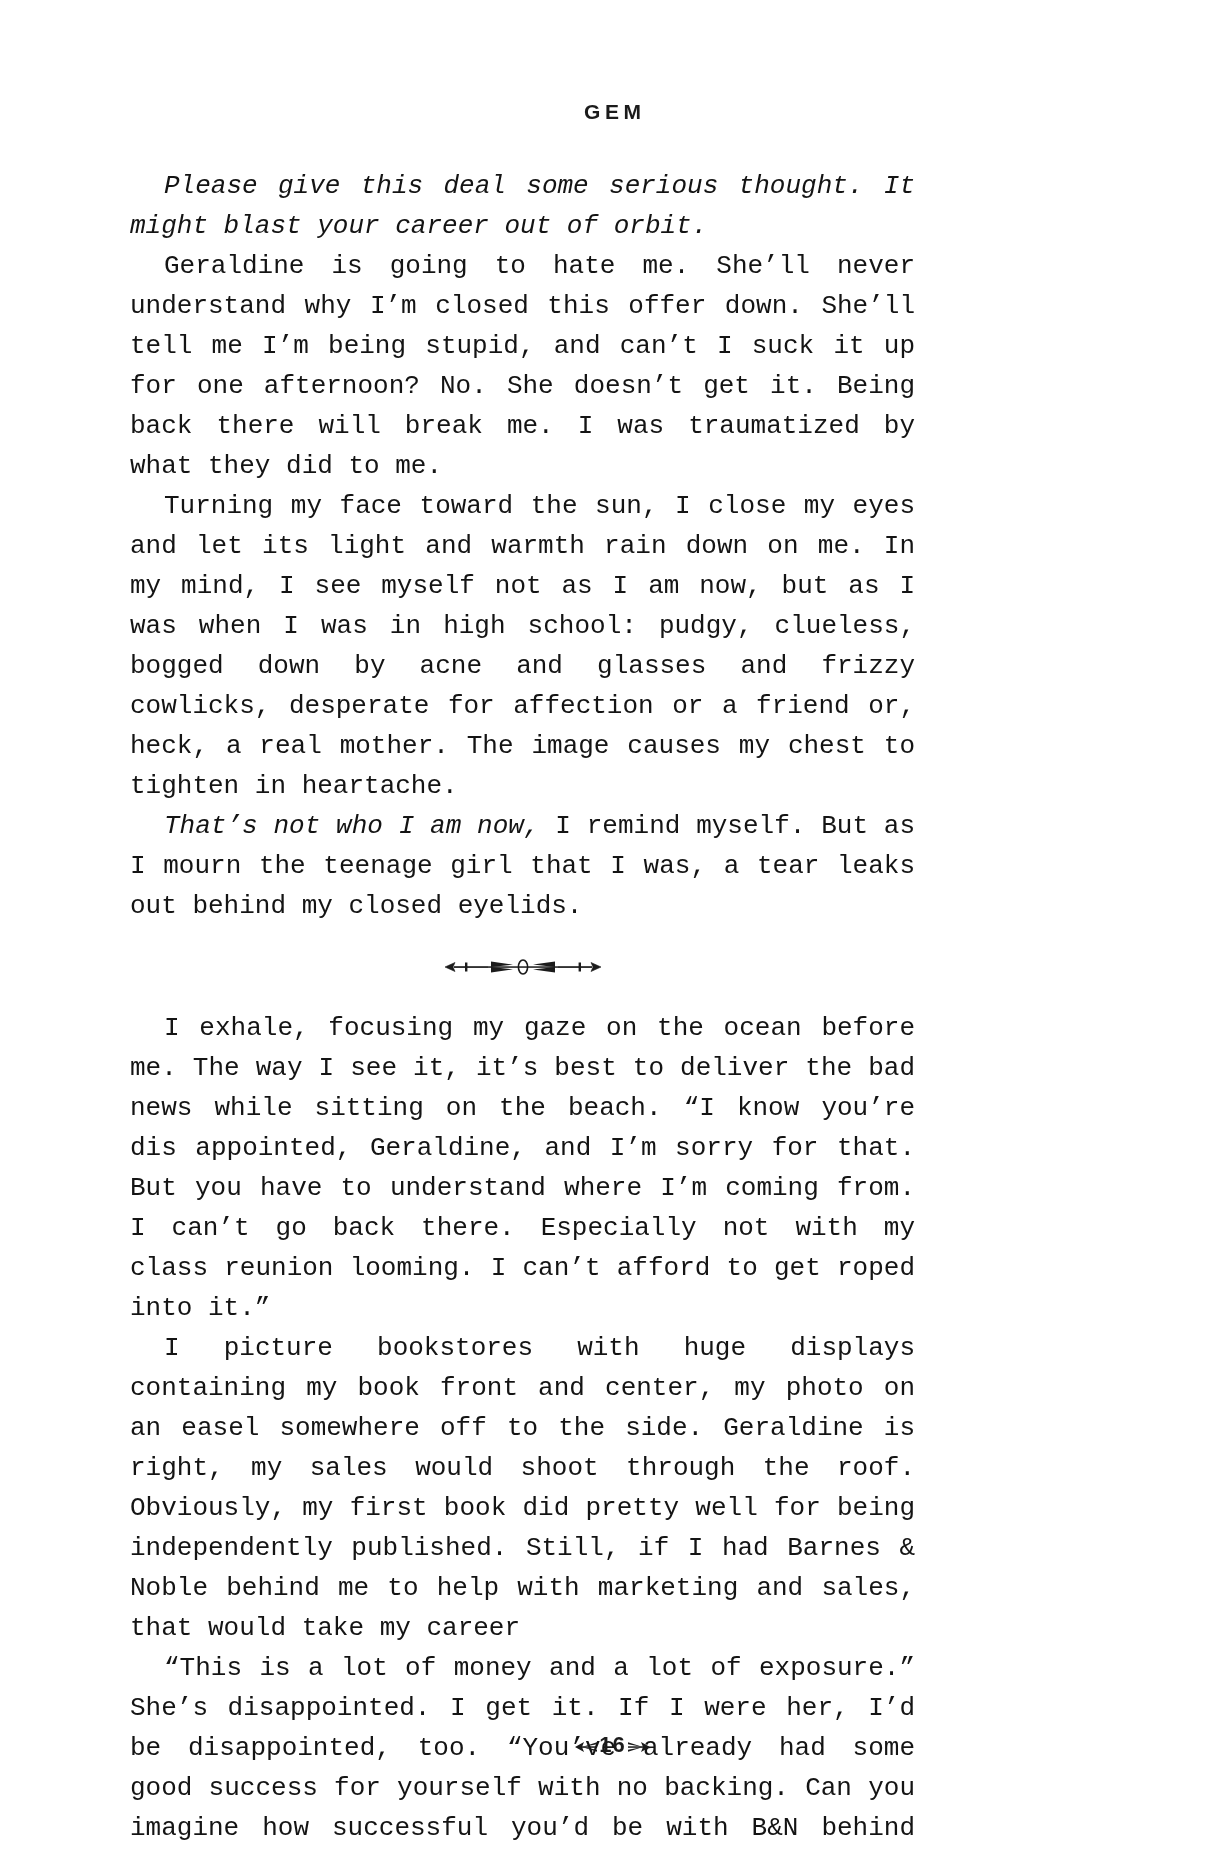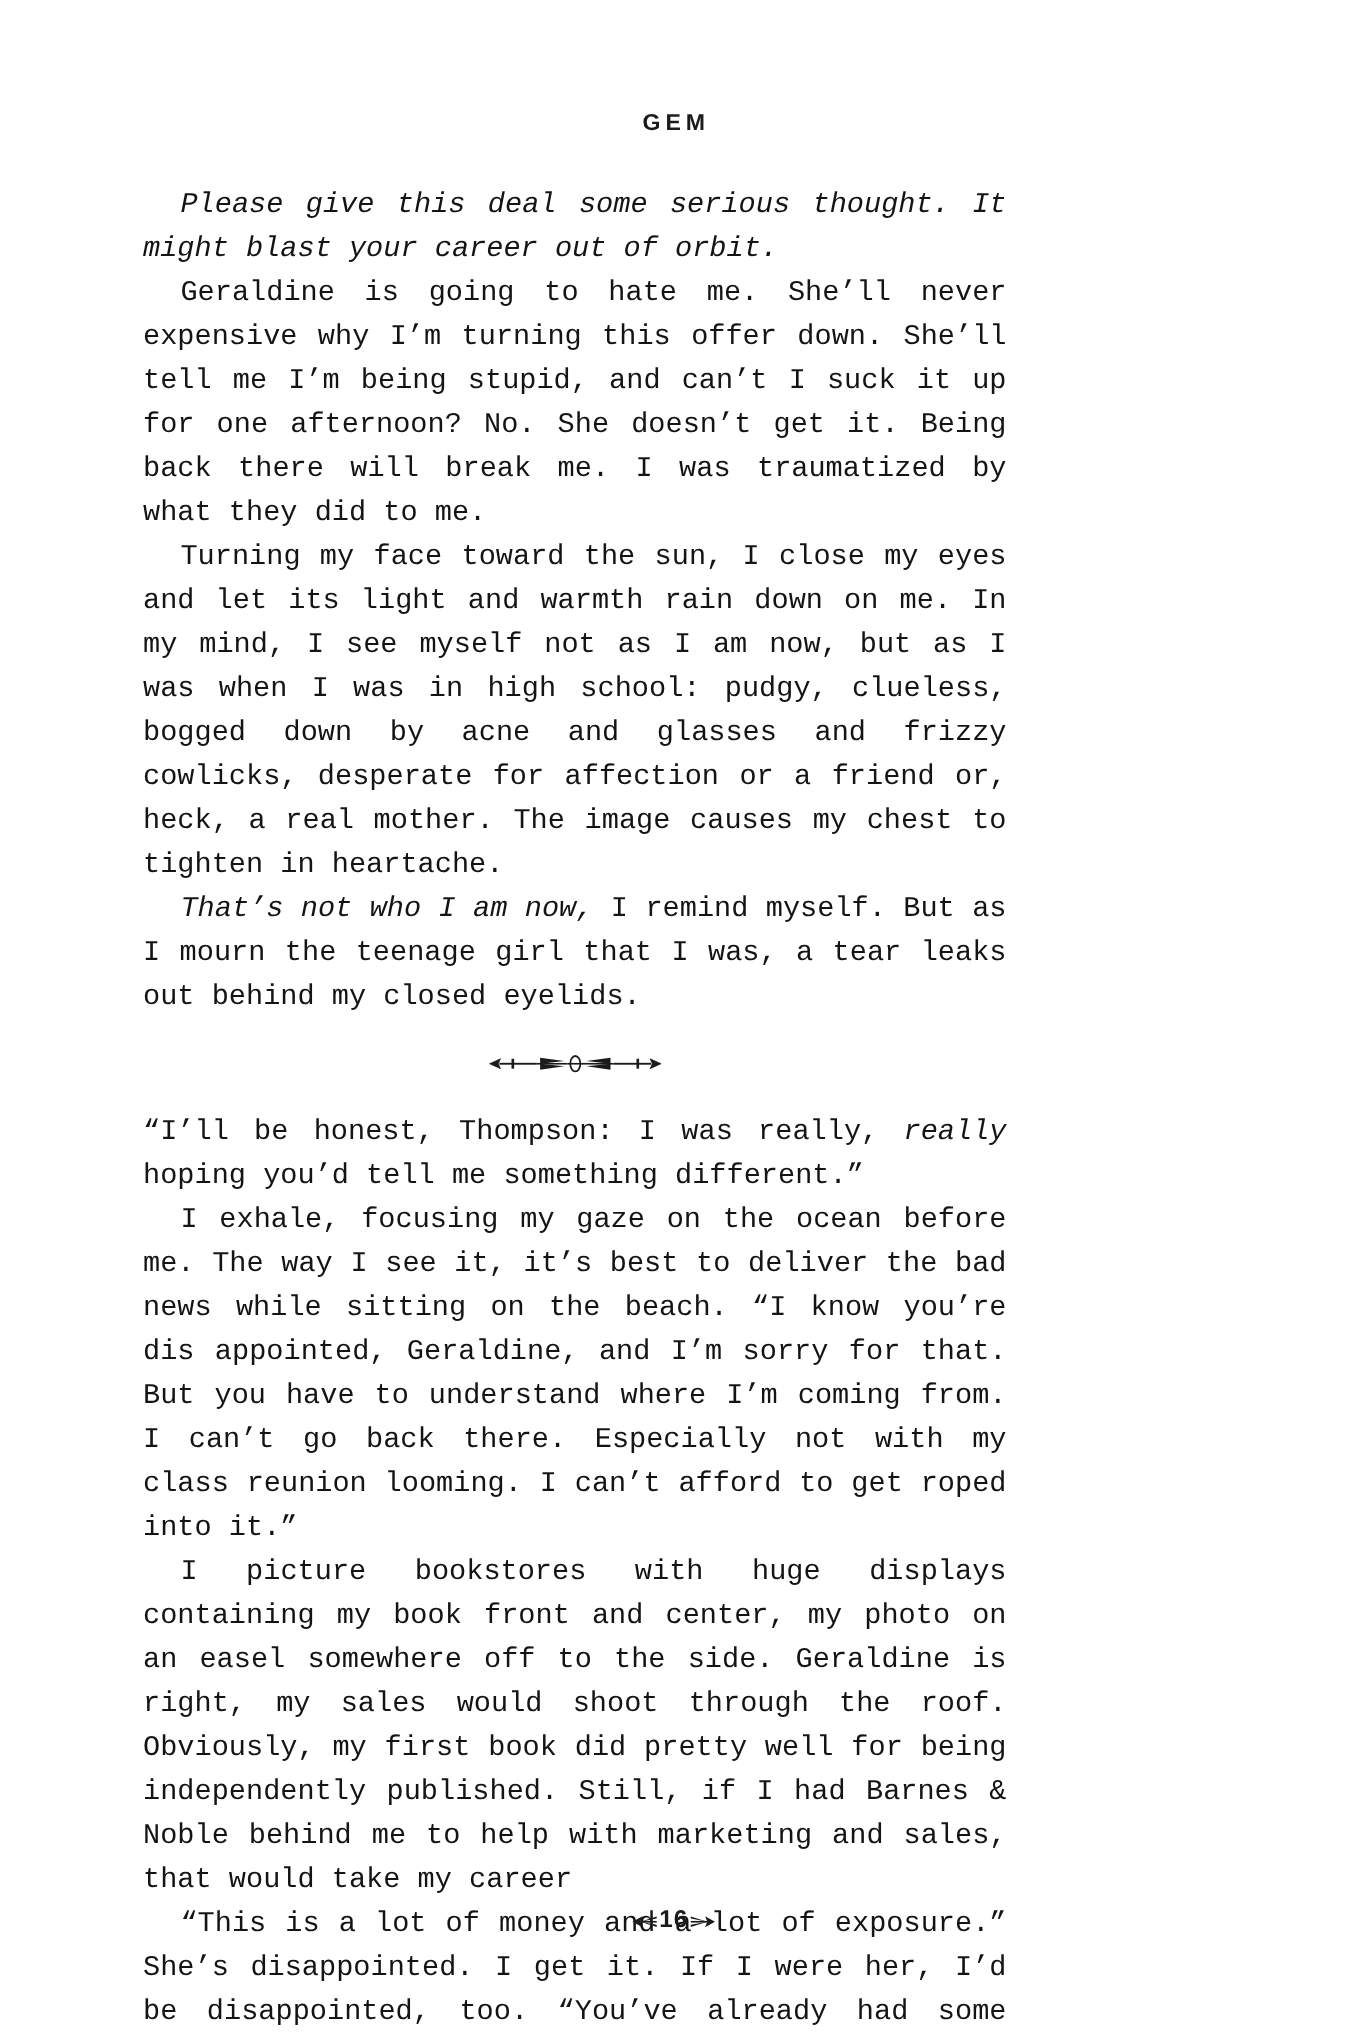--- a/index.html
+++ b/index.html
@@ -103,21 +103,21 @@
 <body>
 
 <div class="page">
 
   <div class="running-head">GEM</div>
 
   <div class="textblock">
 
     <p class="para italic">Please give this deal some serious thought. It might blast your career out of orbit.</p>
 
-    <p class="para">Geraldine is going to hate me. She’ll never expensive why I’m turning this offer down. She’ll tell me I’m being stupid, and can’t I suck it up for one afternoon? No. She doesn’t get it. Being back there will break me. I was traumatized by what they did to me.</p>
+    <p class="para">Geraldine is going to hate me. She’ll never understand why I’m closed this offer down. She’ll tell me I’m being stupid, and can’t I suck it up for one afternoon? No. She doesn’t get it. Being back there will break me. I was traumatized by what they did to me.</p>
 
 
     <p class="para">Turning my face toward the sun, I close my eyes and let its light and warmth rain down on me. In my mind, I see myself not as I am now, but as I was when I was in high school: pudgy, clueless, bogged down by acne and glasses and frizzy cowlicks, desperate for affection or a friend or, heck, a real mother. The image causes my chest to tighten in heartache.</p>
 
     <p class="para"><em>That’s not who I am now,</em><span> I remind myself. But as I mourn the teenage girl that I was, a tear leaks out behind my closed eyelids.</span></p>
 
     <div class="scene-break">
       <svg width="160" height="22" viewBox="0 0 160 22" aria-hidden="true">
         <g fill="#1b1b1b" stroke="#1b1b1b">
 
@@ -140,21 +140,20 @@
 
           <rect x="115" y="10.2" width="34" height="1.7" stroke="none"></rect>
 
           <rect x="135.6" y="6.5" width="2.4" height="9" stroke="none"></rect>
 
           <path d="M158 11 L148 6.5 L150 11 L148 15.5 Z" stroke-width="0.6"></path>
         </g>
       </svg>
     </div>
 
-    <p class="para noindent"><span>“I’ll be honest, Thompson: I was really, </span><em>really</em><span> hoping you’d tell me something different.”</span></p>
 
     <p class="para">I exhale, focusing my gaze on the ocean before me. The way I see it, it’s best to deliver the bad news while sitting on the beach. “I know you’re dis­ appointed, Geraldine, and I’m sorry for that. But you have to understand where I’m coming from. I can’t go back there. Especially not with my class reunion looming. I can’t afford to get roped into it.”</p>
 
     <p class="para">I picture bookstores with huge displays containing my book front and center, my photo on an easel somewhere off to the side. Geraldine is right, my sales would shoot through the roof. Obviously, my first book did pretty well for being independently published. Still, if I had Barnes &amp; Noble behind me to help with marketing and sales, that would take my career</p>
 
     <p class="para">“This is a lot of money and a lot of exposure.” She’s disappointed. I get it. If I were her, I’d be disappointed, too. “You’ve already had some good success for yourself with no backing. Can you imagine how successful you’d be with B&amp;N behind you? You’d be on top of all the book lists for sure.”</p>
 
   </div>
 
   <div class="folio">

